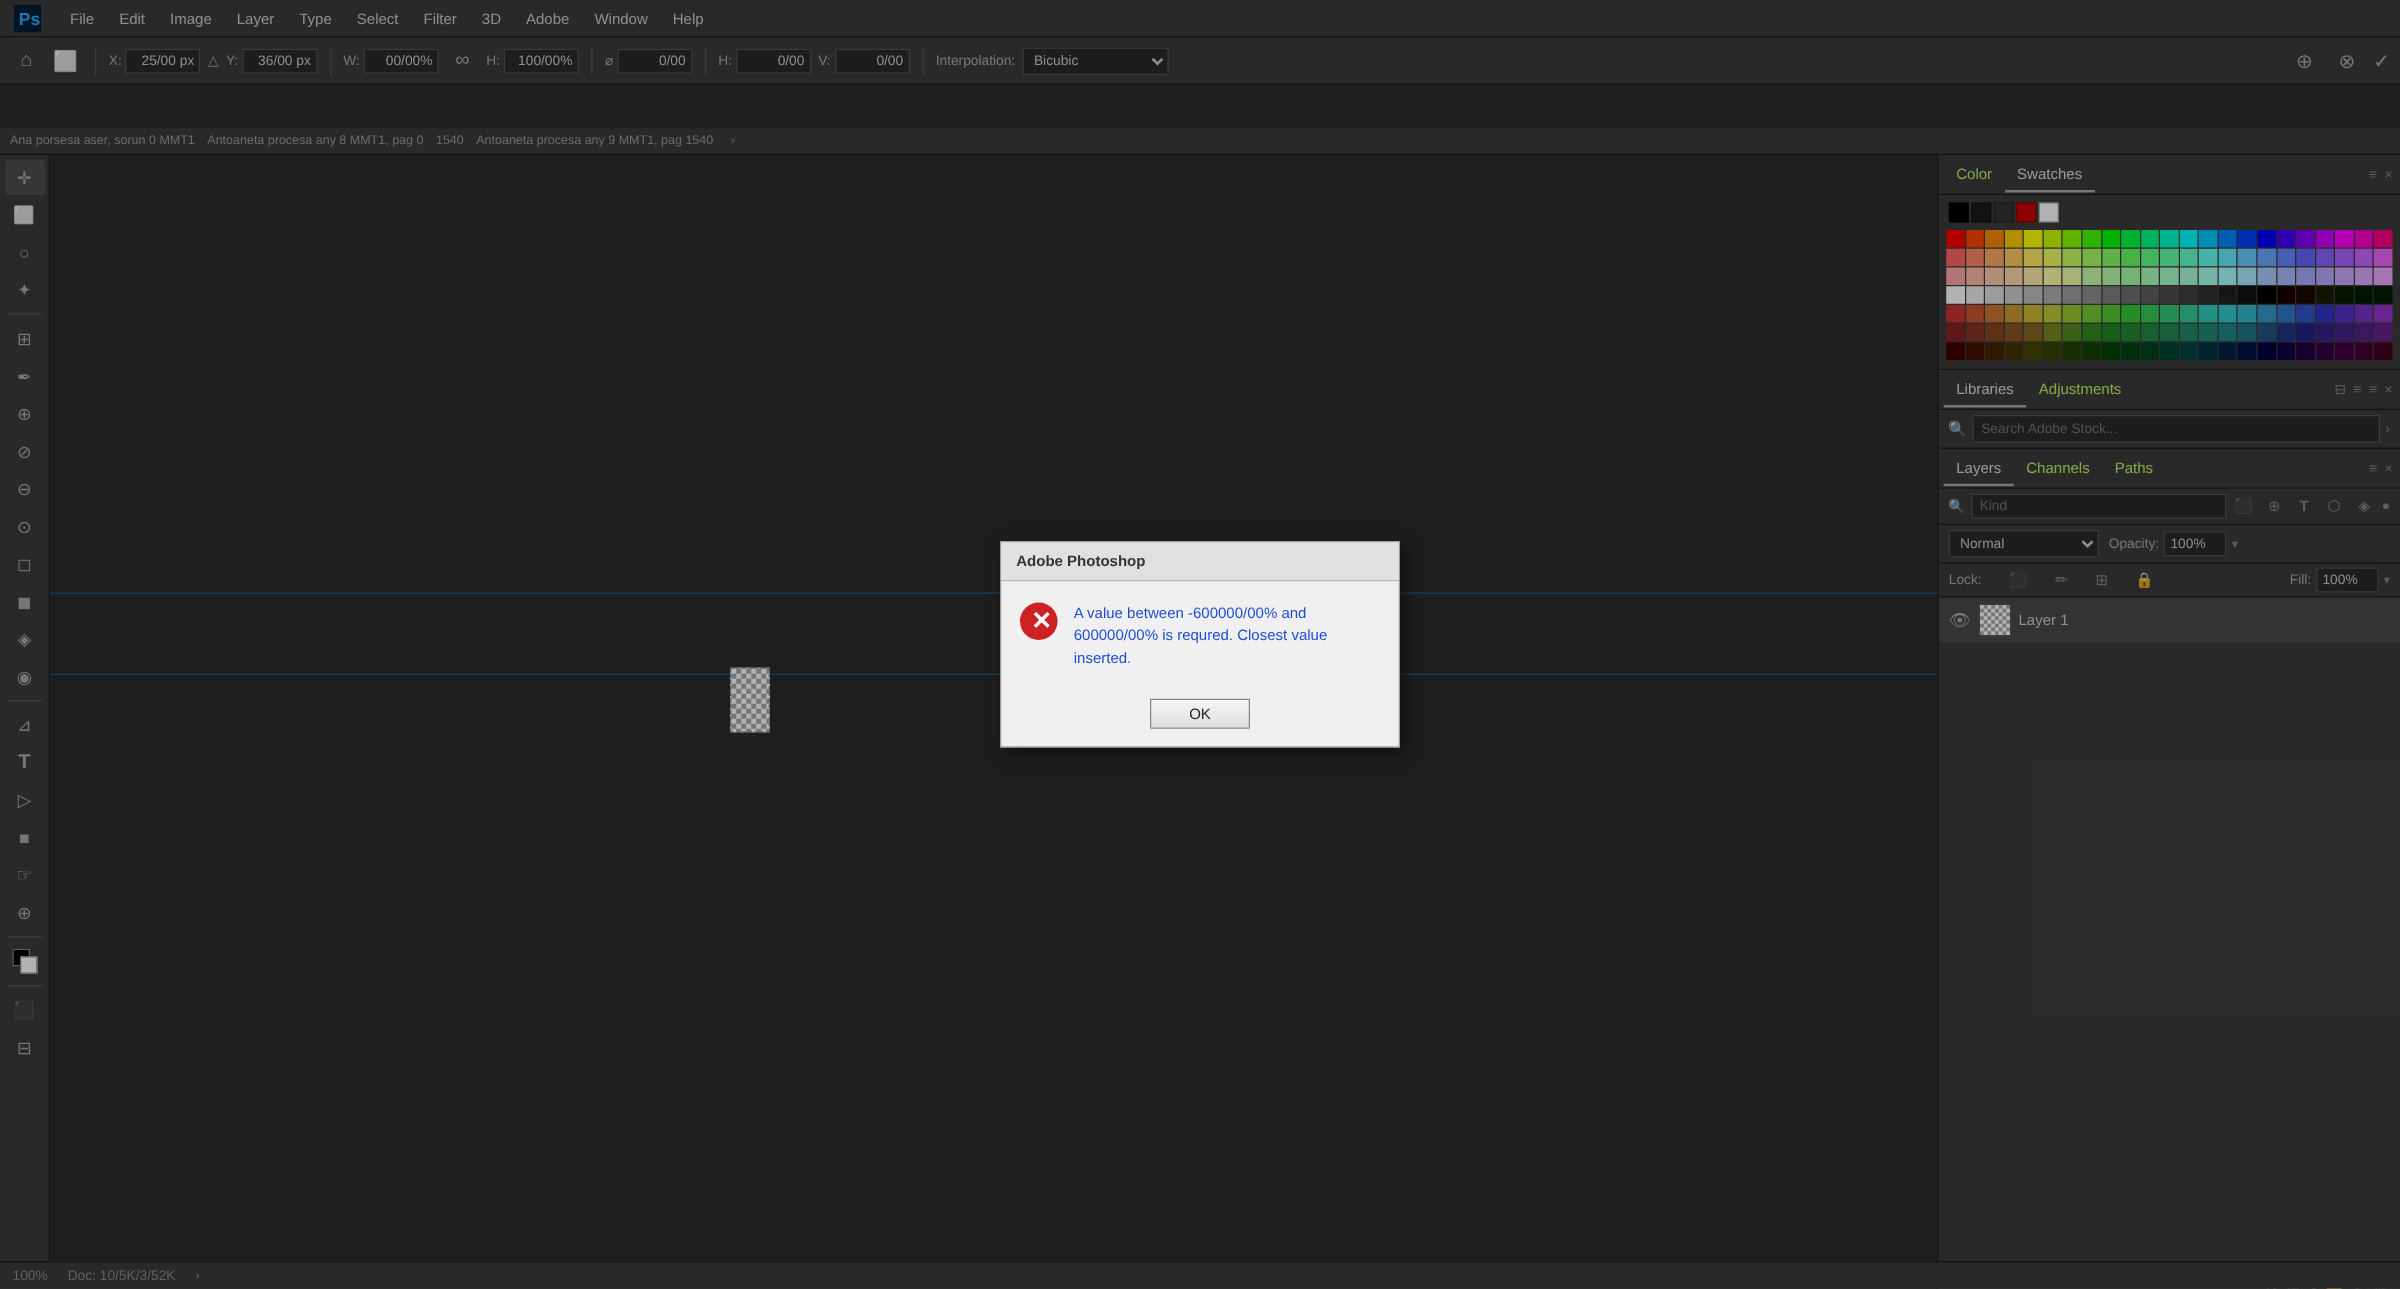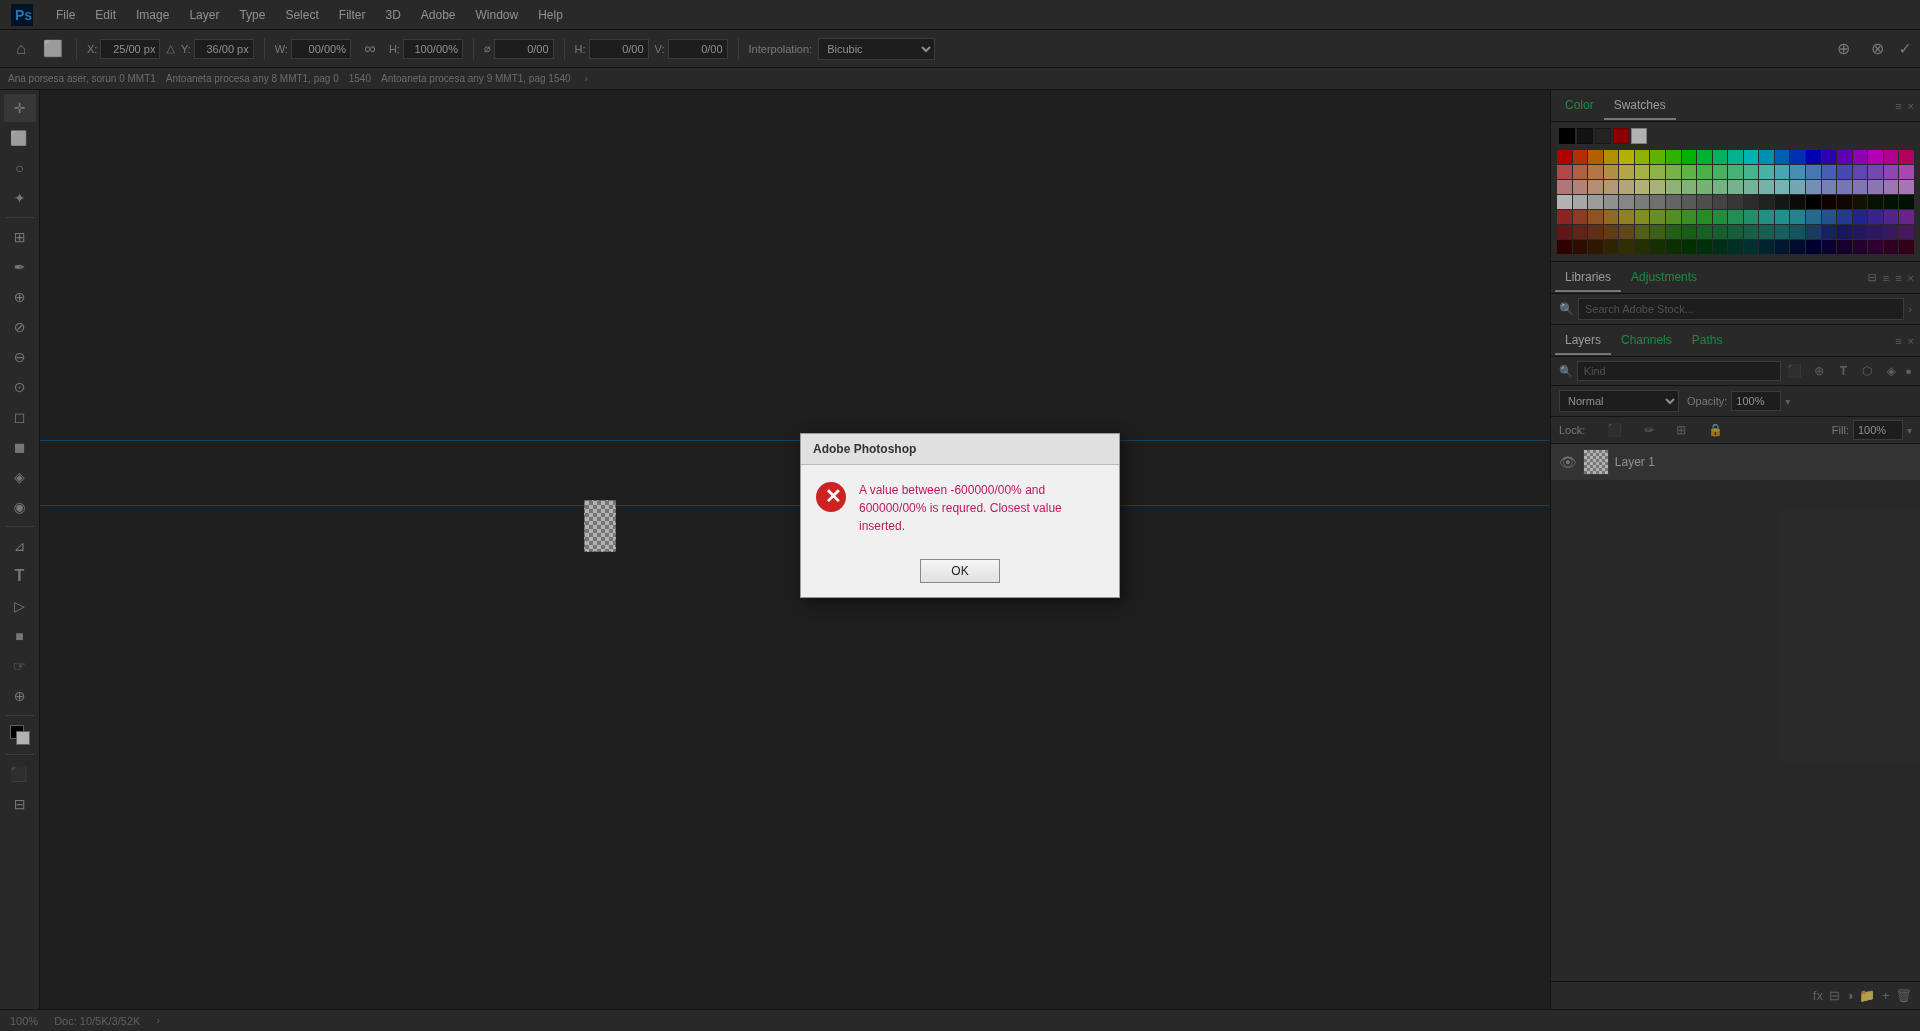--- a/index.html
+++ b/index.html
@@ -111,20 +111,21 @@
       width: 100%;
       height: 22px;
       background: #3c3c3c;
       display: flex;
       align-items: center;
       padding: 0 8px;
       gap: 10px;
       border-bottom: 1px solid #1a1a1a;
       font-size: 10px;
       color: #888;
+      margin-top: 34px;
     }
     .info-item { color: #999; font-size: 10px; }
 
     
     #main-layout {
       display: flex;
       height: calc(1031px - 30px - 38px - 22px - 22px);
     }
 
     
@@ -205,21 +206,21 @@
       background: #3c3c3c;
       border-bottom: 1px solid #1a1a1a;
       padding: 0 4px;
       align-items: center;
       height: 32px;
     }
     .panel-tab {
       padding: 6px 10px;
       cursor: pointer;
       font-size: 12px;
-      color: #22c55e;
+      color: #bef264;
       border-bottom: 2px solid transparent;
     }
     .panel-tab.active {
       color: #ddd;
       border-bottom: 2px solid #aaa;
     }
 
     
     #color-presets-top {
       display: flex;
@@ -492,21 +493,21 @@
       align-items: flex-start;
       gap: 12px;
     }
     .dialog-error-icon {
       width: 32px;
       height: 32px;
       flex-shrink: 0;
     }
     #dialog-message {
       font-size: 12px;
-      color: #be185d;
+      color: #1d4ed8;
       line-height: 1.5;
     }
     #dialog-footer {
       padding: 8px 14px 14px;
       display: flex;
       justify-content: center;
     }
     #ok-button {
       width: 80px;
       height: 24px;

